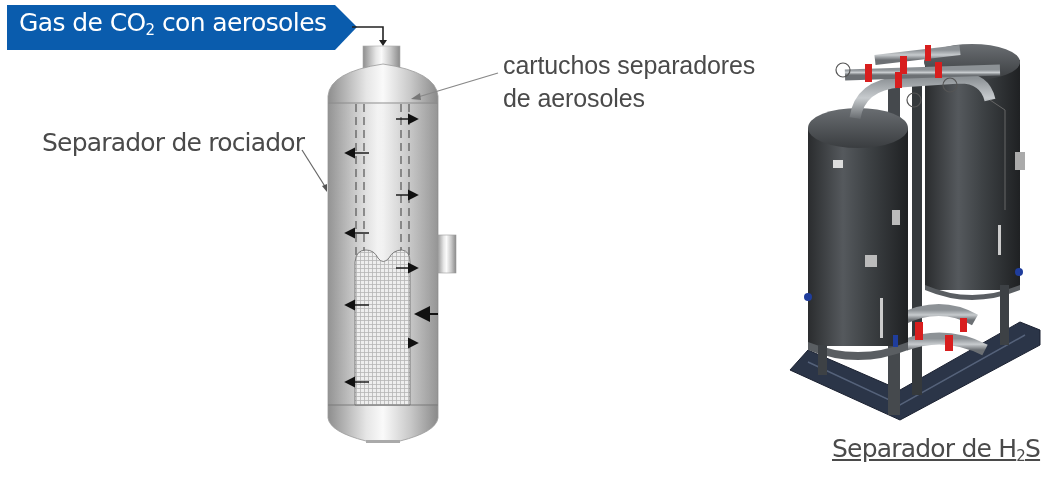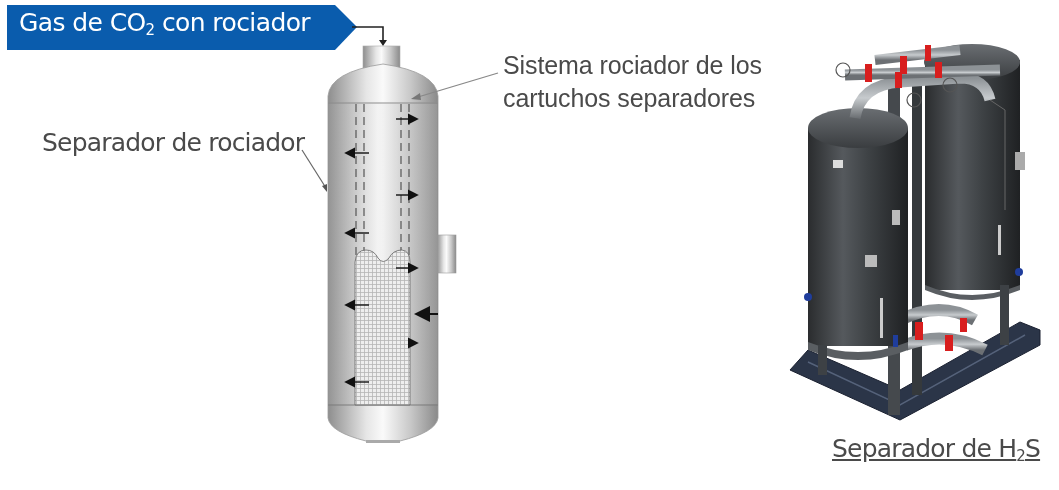--- a/index.html
+++ b/index.html
@@ -161,22 +161,22 @@
     <g fill="#1f3d9c">
       <circle cx="808" cy="297" r="4"></circle>
       <circle cx="1019" cy="272" r="4"></circle>
       <rect x="893" y="335" width="5" height="12"></rect>
     </g>
 
     <path d="M990 100 L1005 110 L1005 210" stroke="#666" stroke-width="1" fill="none"></path>
   </g>
 </svg>
 
-<div class="abs banner-text"><span>Gas de CO</span><sub>2</sub><span> con rociador</span></div>
+<div class="abs banner-text"><span>Gas de CO</span><sub>2</sub><span> con aerosoles</span></div>
 
 <div class="abs label lbl-aerosol">Separador de rociador</div>
 
 <div class="abs label lbl-spray">
-  <div>Sistema rociador de los</div>
   <div>cartuchos separadores</div>
+  <div>de aerosoles</div>
 </div>
 
 <div class="abs label lbl-h2s"><span>Separador de H</span><sub>2</sub><span>S</span></div>
 
 </body></html>

